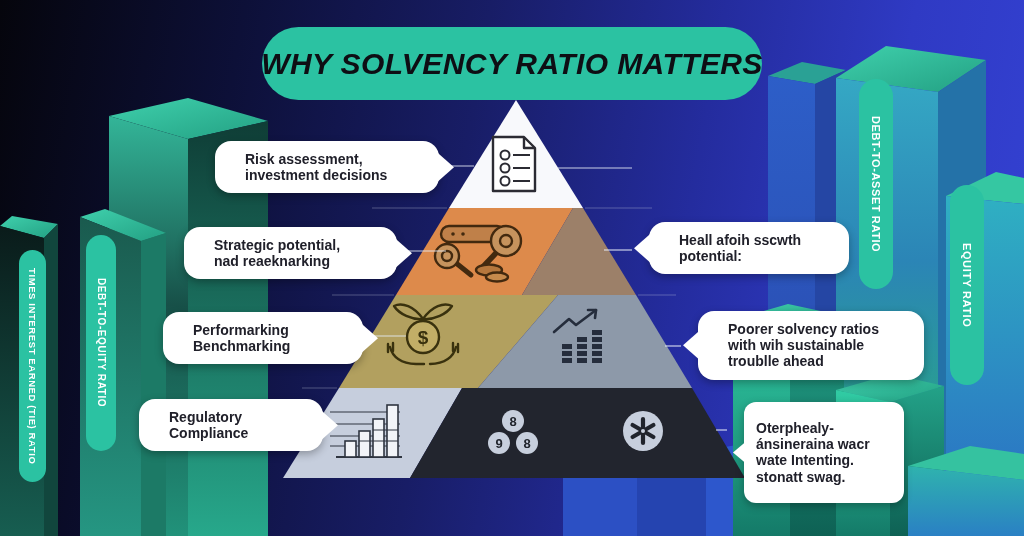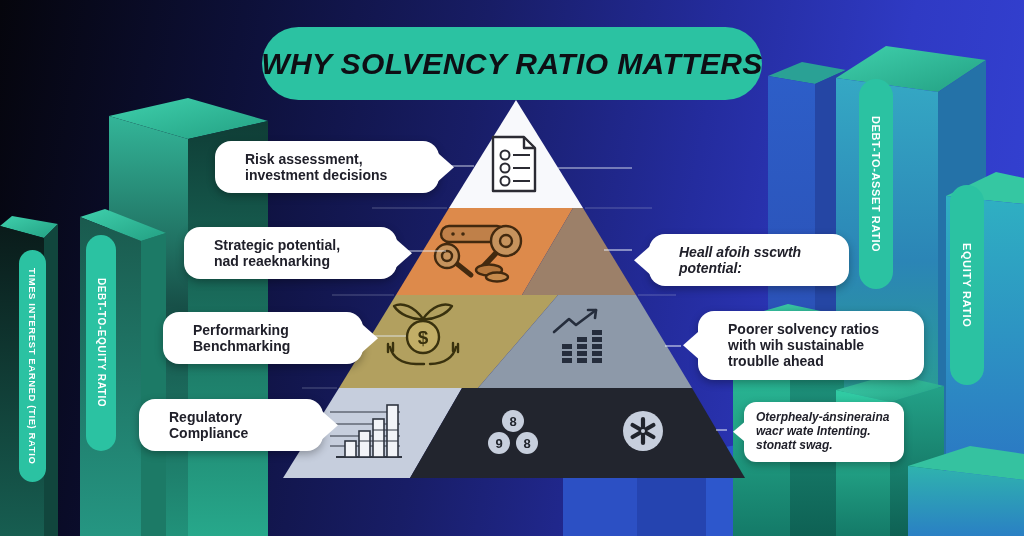--- a/index.html
+++ b/index.html
@@ -40,23 +40,23 @@
   }
   .callout.tip-l::before{
     content:"";position:absolute;right:100%;margin-right:-2px;top:50%;transform:translateY(-50%);
     width:17px;height:30px;background:#fff;clip-path:polygon(100% 0,0 50%,100% 100%);
   }
   #co-l1{left:215px;top:141px;width:164px;}
   #co-l2{left:184px;top:227px;width:153px;}
   #co-l3{left:163px;top:312px;width:140px;}
   #co-l4{left:139px;top:399px;width:124px;}
   #co-r1{left:649px;top:138px;width:165px;}
-  #co-r2{left:649px;top:234px;width:140px;font-style:italic;}
+  #co-r2{left:649px;top:222px;width:140px;}
   #co-r3{left:698px;top:311px;width:166px;}
-  #co-r4{left:744px;top:402px;width:136px;font-size:12px;border-radius:12px;padding:9px 12px;font-style:italic;}
+  #co-r4{left:744px;top:402px;width:136px;font-size:14px;border-radius:12px;padding:18px 12px;}
   #co-r4.tip-l::before{width:13px;height:22px;}
   #bg-svg{z-index:5;} #py-svg{z-index:20;}
 </style>
 </head>
 <body>
 
 <div id="stage">
 
   <svg id="bg-svg" width="1024" height="536" viewBox="0 0 1024 536">
     <defs>

